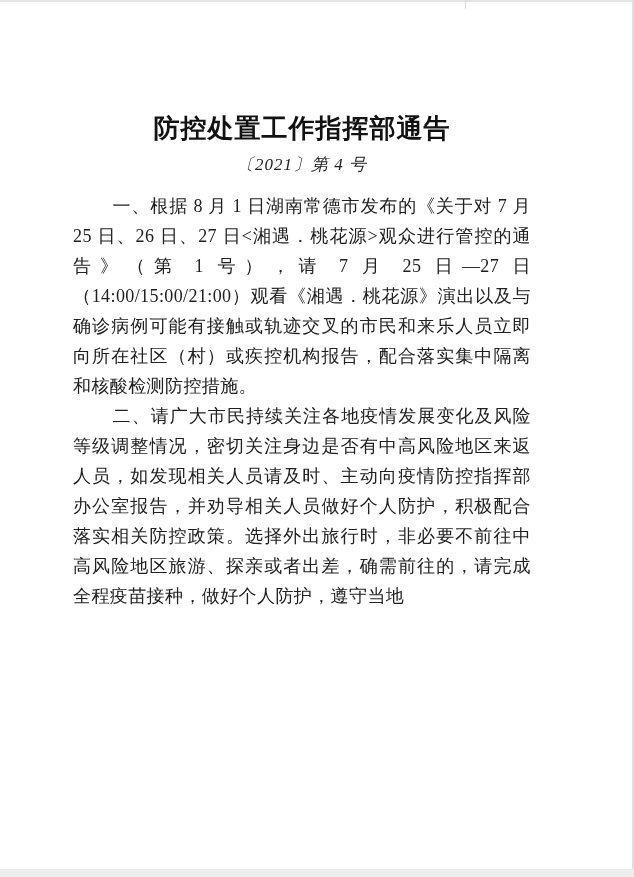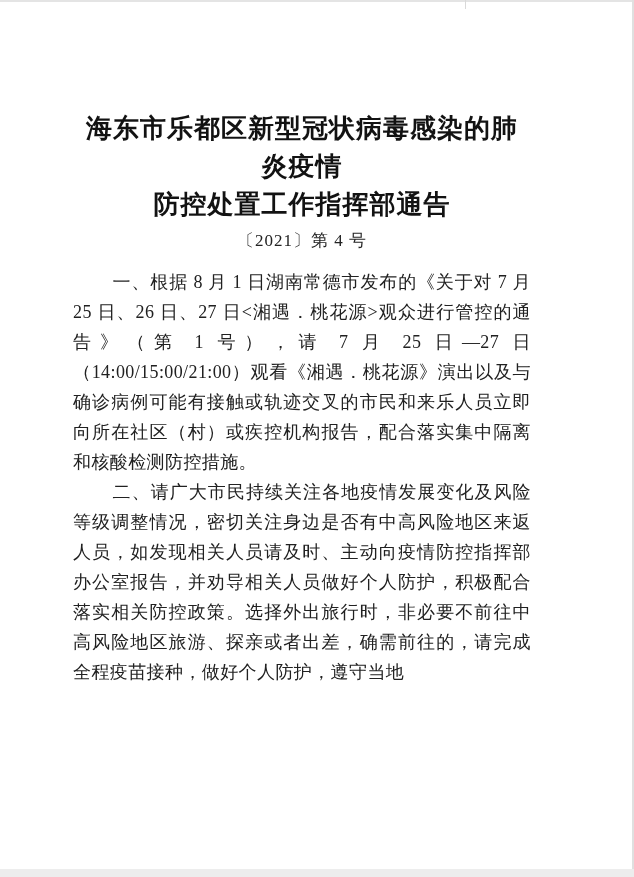--- a/index.html
+++ b/index.html
@@ -59,20 +59,21 @@
     letter-spacing: 1px;
   }
   .title span { display: block; }
   .doc-number {
     margin-top: 5px;
     text-align: center;
     font-size: 17px;
     line-height: 24px;
     color: #222222;
     letter-spacing: 1px;
+    font-style: italic;
   }
   .body-text {
     margin-top: 14px;
     font-size: 18px;
     line-height: 30px;
     text-align: justify;
     text-justify: inter-character;
     letter-spacing: 0.4px;
     color: #212121;
   }
@@ -84,21 +85,20 @@
 </head>
 <body>
 
 <div class="page">
   <div class="top-hairline"></div>
   <div class="right-hairline"></div>
   <div class="scan-tick"></div>
 
   <div class="doc">
     <h1 class="title">
-      <span>海东市乐都区新型冠状病毒感染的肺炎疫情</span>
       <span>防控处置工作指挥部通告</span>
     </h1>
 
     <div class="doc-number">〔2021〕第 4 号</div>
 
     <div class="body-text">
       <p>一、根据 8 月 1 日湖南常德市发布的《关于对 7 月 25 日、26 日、27 日&lt;湘遇．桃花源&gt;观众进行管控的通告》（第 1 号），请 7 月 25 日—27 日（14:00/15:00/21:00）观看《湘遇．桃花源》演出以及与确诊病例可能有接触或轨迹交叉的市民和来乐人员立即向所在社区（村）或疾控机构报告，配合落实集中隔离和核酸检测防控措施。</p>
       <p>二、请广大市民持续关注各地疫情发展变化及风险等级调整情况，密切关注身边是否有中高风险地区来返人员，如发现相关人员请及时、主动向疫情防控指挥部办公室报告，并劝导相关人员做好个人防护，积极配合落实相关防控政策。选择外出旅行时，非必要不前往中高风险地区旅游、探亲或者出差，确需前往的，请完成全程疫苗接种，做好个人防护，遵守当地</p>
     </div>
   </div>

